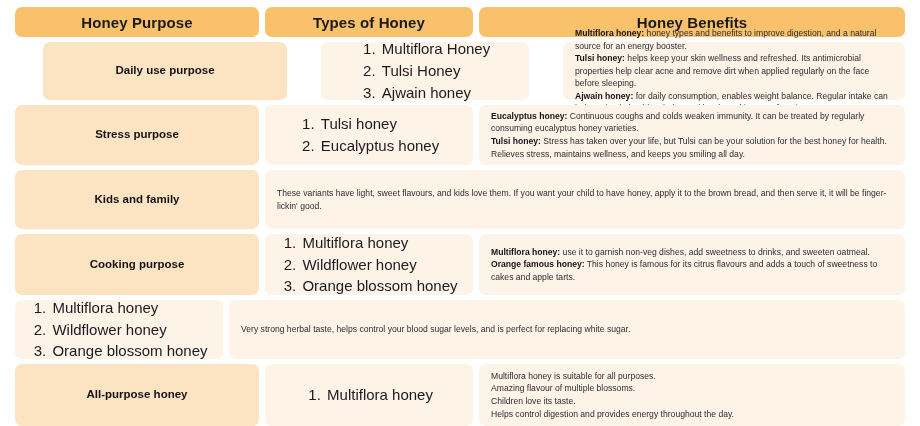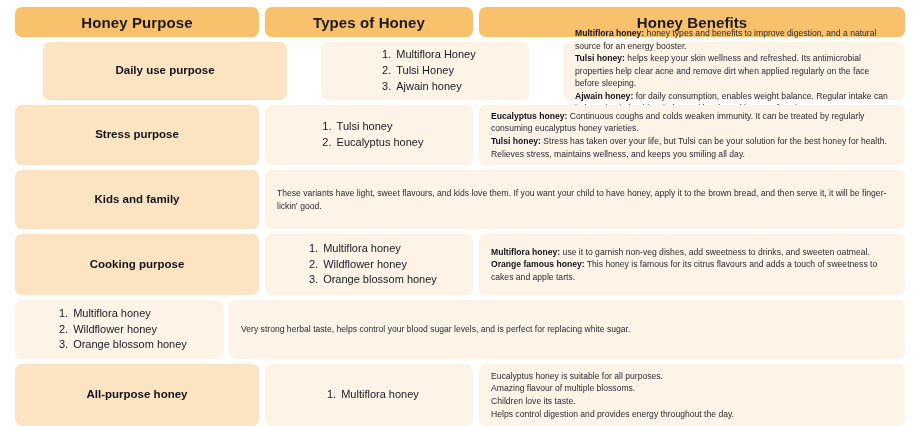--- a/index.html
+++ b/index.html
@@ -83,21 +83,21 @@
     align-items: center;
     justify-content: center;
   }
   ol.types-list {
     margin: 0;
     padding: 0 0 0 20px;
     list-style-position: outside;
     list-style-type: decimal;
   }
   ol.types-list li {
-    font-size: 11px;
+    font-size: 15px;
     color: #1c1b22;
     line-height: 1.45;
     padding-left: 2px;
   }
 
   .col-benefits {
     display: flex;
     align-items: center;
   }
   .benefits-body {
@@ -222,21 +222,21 @@
         <div class="cell col-purpose">
           <span class="purpose-text">All-purpose honey</span>
         </div>
         <div class="cell col-types">
           <ol class="types-list">
             <li>Multiflora honey</li>
           </ol>
         </div>
         <div class="cell col-benefits">
           <div class="benefits-body">
-            <p class="benefit-line"><span>Eucalyptus honey is suitable for all purposes.</span></p>
+            <p class="benefit-line"><span>Multiflora honey is suitable for all purposes.</span></p>
             <p class="benefit-line"><span>Amazing flavour of multiple blossoms.</span></p>
             <p class="benefit-line"><span>Children love its taste.</span></p>
             <p class="benefit-line"><span>Helps control digestion and provides energy throughout the day.</span></p>
           </div>
         </div>
       </div>
     </div>
 
 </div>
 

